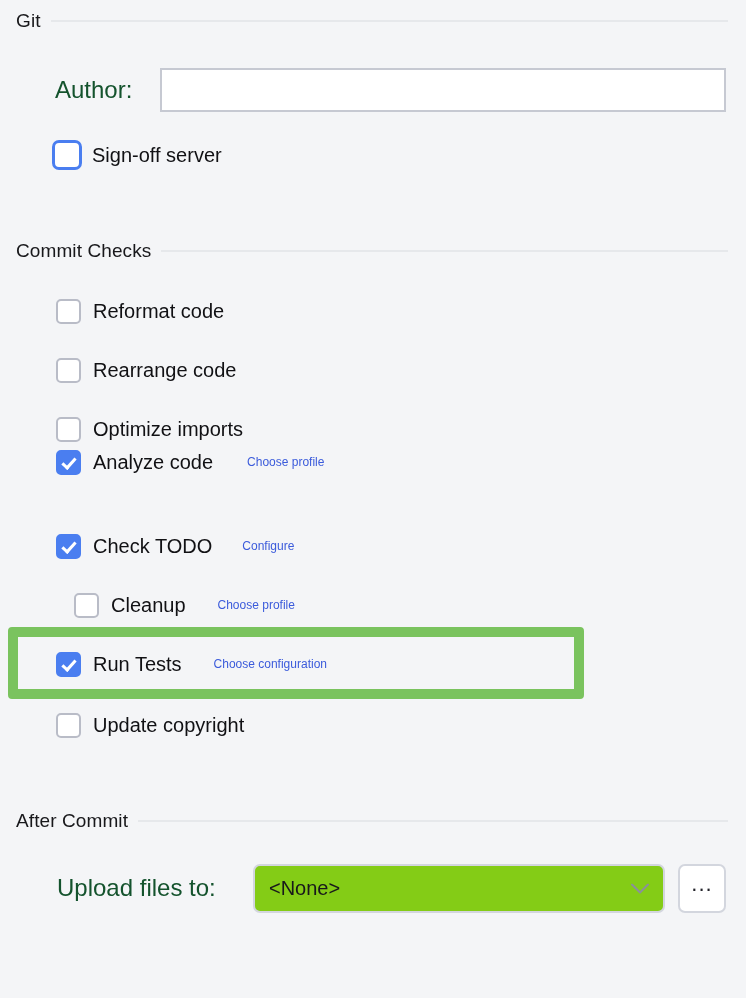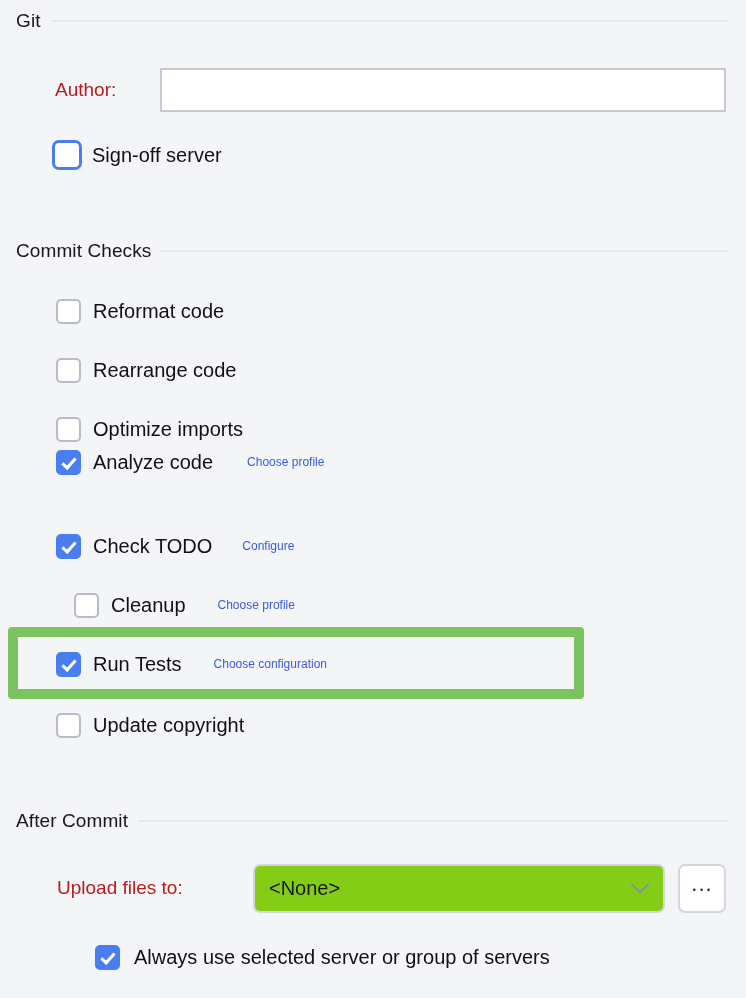--- a/index.html
+++ b/index.html
@@ -46,22 +46,22 @@
   }
 
   
   .row {
     position: absolute;
     display: flex;
     align-items: center;
   }
 
   .field-label {
-    font-size: 19px;
-    color: #b91c1c;
+    font-size: 24px;
+    color: #14532d;
     white-space: nowrap;
   }
 
   
   .text-input {
     box-sizing: border-box;
     background: #ffffff;
     border: 2px solid #c6c9d2;
     border-radius: 0;
     font-family: "Liberation Sans", sans-serif;
@@ -266,18 +266,14 @@
       <svg width="18" height="11" viewBox="0 0 18 11">
         <path d="M1 1 L9 9 L17 1" fill="none" stroke="#8b8f9c" stroke-width="2" stroke-linecap="round" stroke-linejoin="round"></path>
       </svg>
     </span>
   </div>
 
   <div class="ellipsis-btn" style="position:absolute; left:678px; top:864px; width:48px; height:49px;">
     <span class="dots">...</span>
   </div>
 
-  <div class="row" style="left:95px; top:943px; height:28px;">
-    <span class="cb checked"></span>
-    <span class="cb-text" style="margin-left:14px;">Always use selected server or group of servers</span>
-  </div>
 
 </div>
 
 </body></html>

